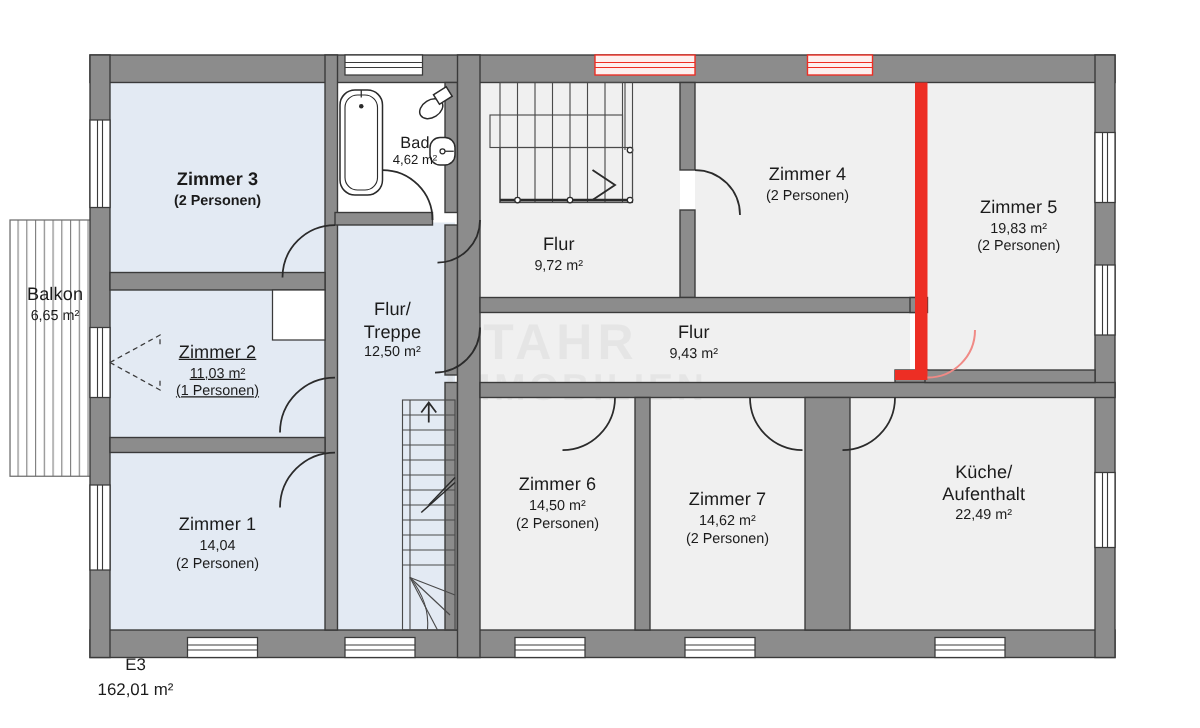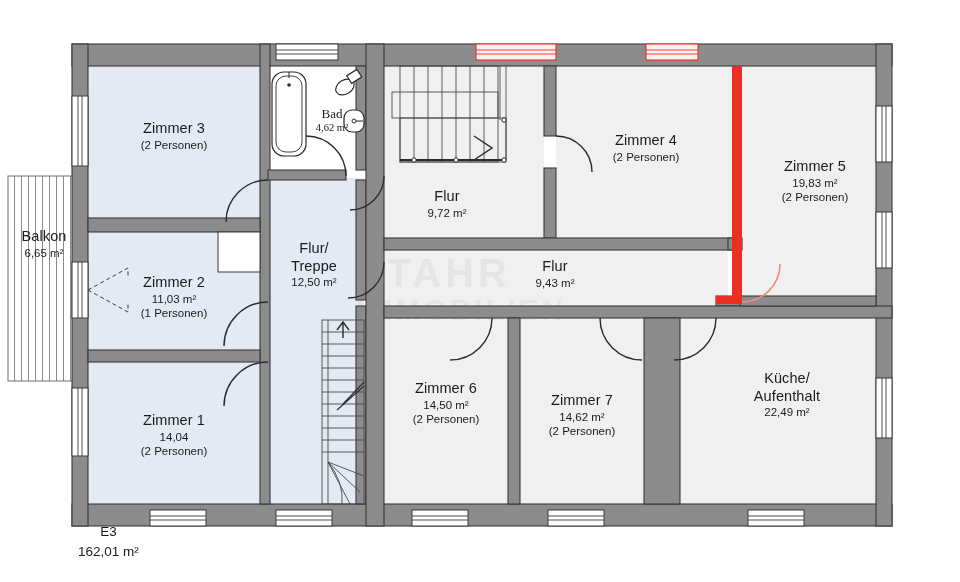--- a/index.html
+++ b/index.html
@@ -308,38 +308,38 @@
     <g fill="none" stroke="#3a3a3a" stroke-width="1">
       <rect x="218" y="232" width="42" height="40" fill="#ffffff"></rect>
     </g>
   </svg>
 
   <div class="lbl" style="left:4px; top:228px; width:80px;">
     <span class="nm">Balkon</span>
     <span class="ar">6,65 m²</span>
   </div>
 
-  <div class="lbl" style="left:94px; top:120px; width:160px;">
+  <div class="lbl" style="left:94px; top:136px; width:160px;font-weight:bold;">
     <span class="nm">Zimmer 3</span>
     <span class="pp">(2 Personen)</span>
   </div>
 
-  <div class="lbl" style="left:94px; top:274px; width:160px;">
+  <div class="lbl" style="left:94px; top:274px; width:160px;text-decoration:underline;">
     <span class="nm">Zimmer 2</span>
     <span class="ar">11,03 m²</span>
     <span class="pp">(1 Personen)</span>
   </div>
 
   <div class="lbl" style="left:94px; top:412px; width:160px;">
     <span class="nm">Zimmer 1</span>
     <span class="ar">14,04</span>
     <span class="pp">(2 Personen)</span>
   </div>
 
-  <div class="lbl small" style="left:300px; top:106px; width:64px;font-family:Liberation Serif, serif;">
+  <div class="lbl small" style="left:300px; top:106px; width:64px;">
     <span class="nm">Bad</span>
     <span class="ar">4,62 m²</span>
   </div>
 
   <div class="lbl" style="left:268px; top:240px; width:92px;">
     <span class="nm">Flur/</span>
     <span class="nm">Treppe</span>
     <span class="ar">12,50 m²</span>
   </div>
 

